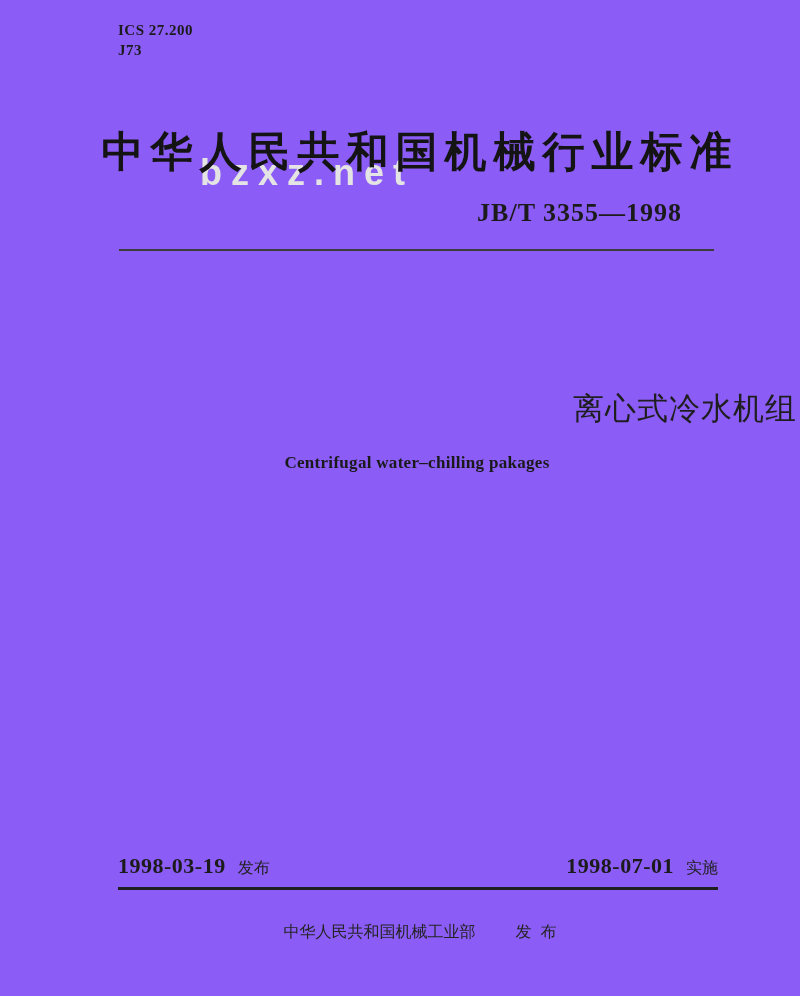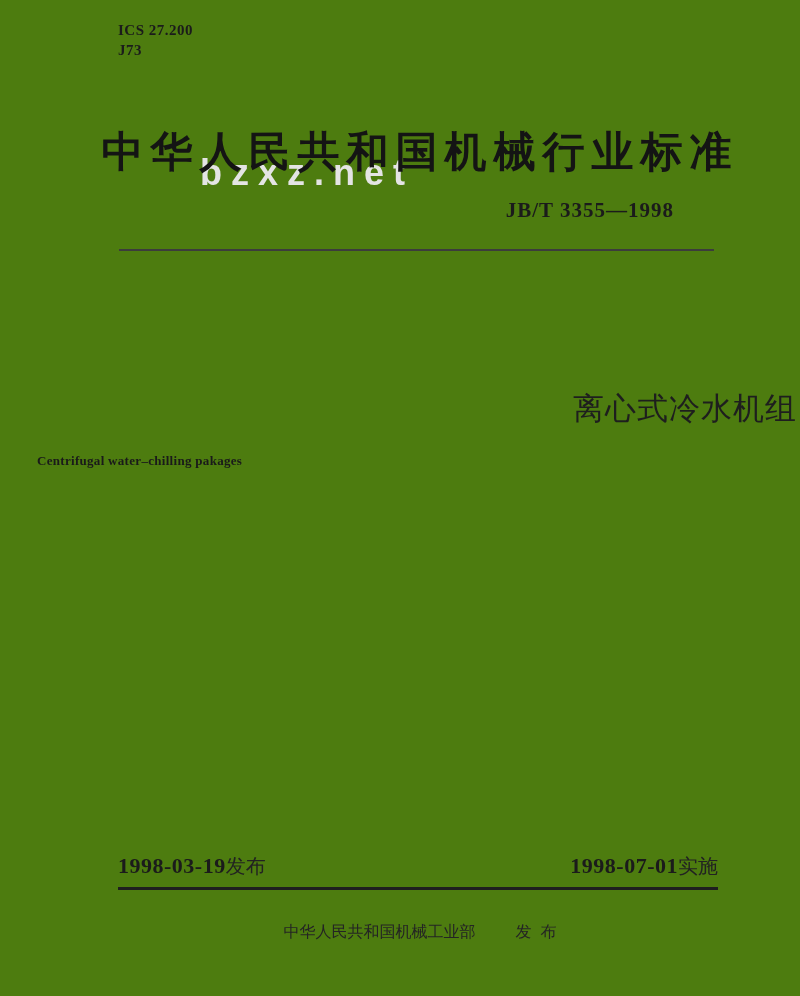--- a/index.html
+++ b/index.html
@@ -4,21 +4,21 @@
 <style>
   html, body {
     margin: 0;
     padding: 0;
     background: #ffffff;
   }
   .page {
     position: relative;
     width: 800px;
     height: 996px;
-    background: #4d7c0f;
+    background: #8b5cf6;
     font-family: "Liberation Serif", "DejaVu Serif", serif;
     color: #1b1b1b;
     overflow: hidden;
   }
 
   
   .ics-block {
     position: absolute;
     left: 118px;
     top: 20px;
@@ -67,23 +67,23 @@
     font-size: 42px;
     font-weight: bold;
     letter-spacing: 7px;
     white-space: nowrap;
     color: #141414;
     z-index: 1;
   }
 
   .standard-number {
     position: absolute;
-    right: 126px;
+    right: 118px;
     top: 198px;
-    font-size: 21px;
+    font-size: 26px;
     font-weight: bold;
     letter-spacing: 1px;
     z-index: 1;
     margin-left: 36px;
   }
 
   .rule-top {
     position: absolute;
     left: 119px;
     top: 249px;
@@ -102,21 +102,22 @@
     font-size: 31px;
     letter-spacing: 1px;
     color: #1e1e1e;
     white-space: nowrap;
   }
   .title-en {
     position: absolute;
     left: 37px;
     top: 453px;
     width: 760px;
-    font-size: 13px;
+    text-align: center;
+    font-size: 17px;
     font-weight: bold;
     letter-spacing: 0.3px;
     color: #1a1a1a;
     white-space: nowrap;
   }
 
   
   .footer-dates {
     position: absolute;
     left: 118px;
@@ -126,22 +127,22 @@
     justify-content: space-between;
     align-items: baseline;
   }
   .date-item { white-space: nowrap; }
   .date-value {
     font-size: 22px;
     font-weight: bold;
     letter-spacing: 0.5px;
   }
   .date-label {
-    font-size: 20px;
-    margin-left: 0;
+    font-size: 16px;
+    margin-left: 12px;
     color: #222222;
   }
 
   .rule-bottom {
     position: absolute;
     left: 118px;
     top: 887px;
     width: 600px;
     height: 3px;
     background: #1f1f1f;

